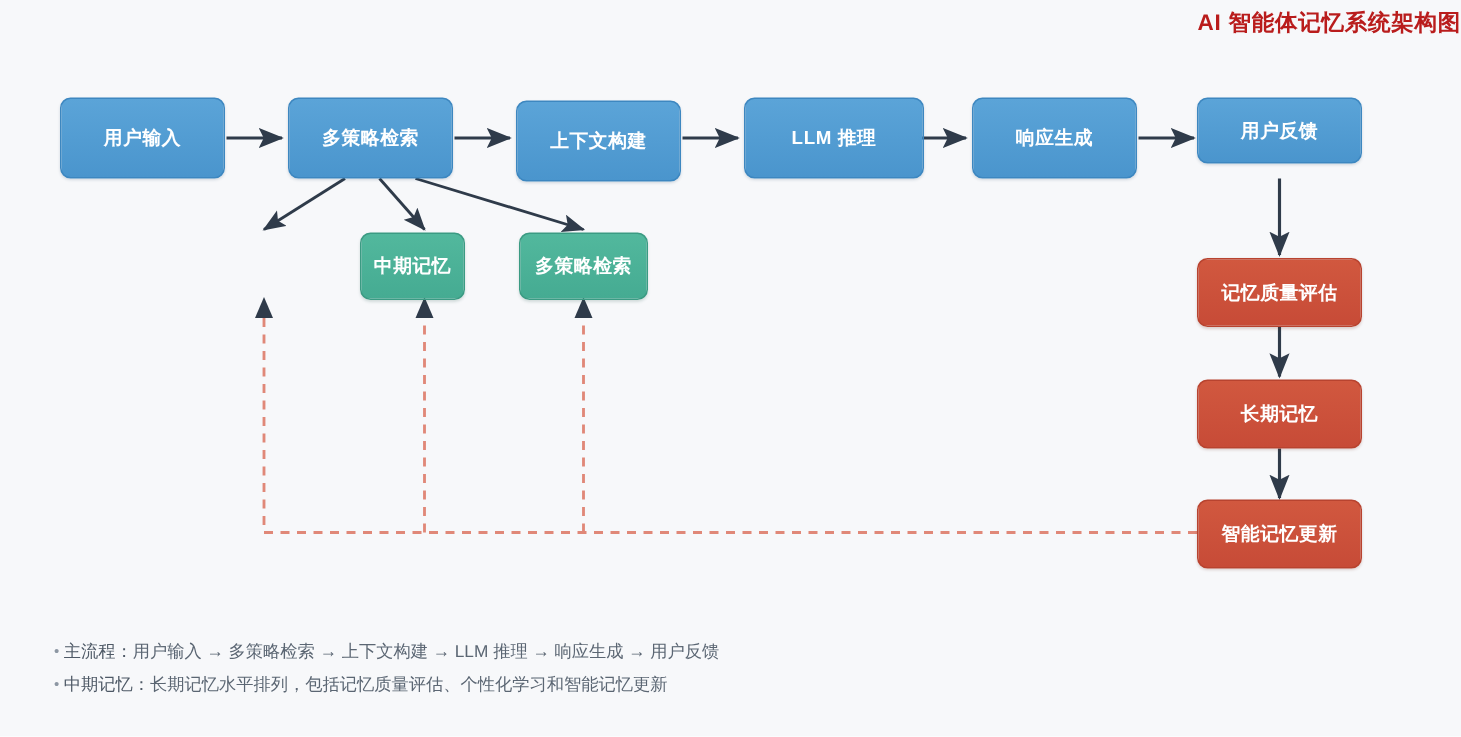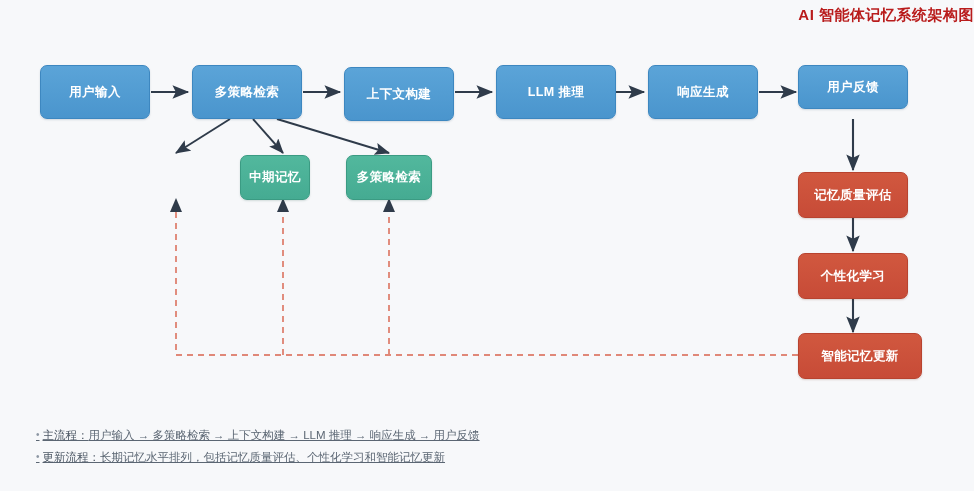--- a/index.html
+++ b/index.html
@@ -70,21 +70,20 @@
     left: 36px;
     top: 424px;
     width: 700px;
     z-index: 3;
   }
   .legend-line {
     font-size: 11.5px;
     color: #5b6673;
     line-height: 1.95;
     white-space: nowrap;
-    text-decoration: underline;
   }
   .legend-bullet {
     color: #8d97a3;
     margin-right: 3px;
     font-size: 10px;
     vertical-align: 1px;
   }
   .legend-label {
     color: #4e5966;
   }
@@ -161,28 +160,28 @@
     <span>中期记忆</span>
   </div>
   <div class="node node-green" style="left:346px; top:155px; width:86px; height:45px;">
     <span>多策略检索</span>
   </div>
 
   <div class="node node-red" style="left:798px; top:172px; width:110px; height:46px;align-items:center;">
     <span>记忆质量评估</span>
   </div>
   <div class="node node-red" style="left:798px; top:253px; width:110px; height:46px;">
-    <span>个性化学习</span>
+    <span>长期记忆</span>
   </div>
-  <div class="node node-red" style="left:798px; top:333px; width:124px; height:46px;justify-content:center;">
+  <div class="node node-red" style="left:798px; top:333px; width:110px; height:46px;justify-content:center;">
     <span>智能记忆更新</span>
   </div>
 
   <div id="legend">
     <div class="legend-line">
       <span class="legend-bullet">•</span><span class="legend-label">主流程：</span><span>用户输入 → 多策略检索 → 上下文构建 → LLM 推理 → 响应生成 → 用户反馈</span>
     </div>
     <div class="legend-line">
-      <span class="legend-bullet">•</span><span class="legend-label">更新流程：</span><span>长期记忆水平排列，包括记忆质量评估、个性化学习和智能记忆更新</span>
+      <span class="legend-bullet">•</span><span class="legend-label">中期记忆：</span><span>长期记忆水平排列，包括记忆质量评估、个性化学习和智能记忆更新</span>
     </div>
   </div>
 
 </div>
 
 </body></html>

